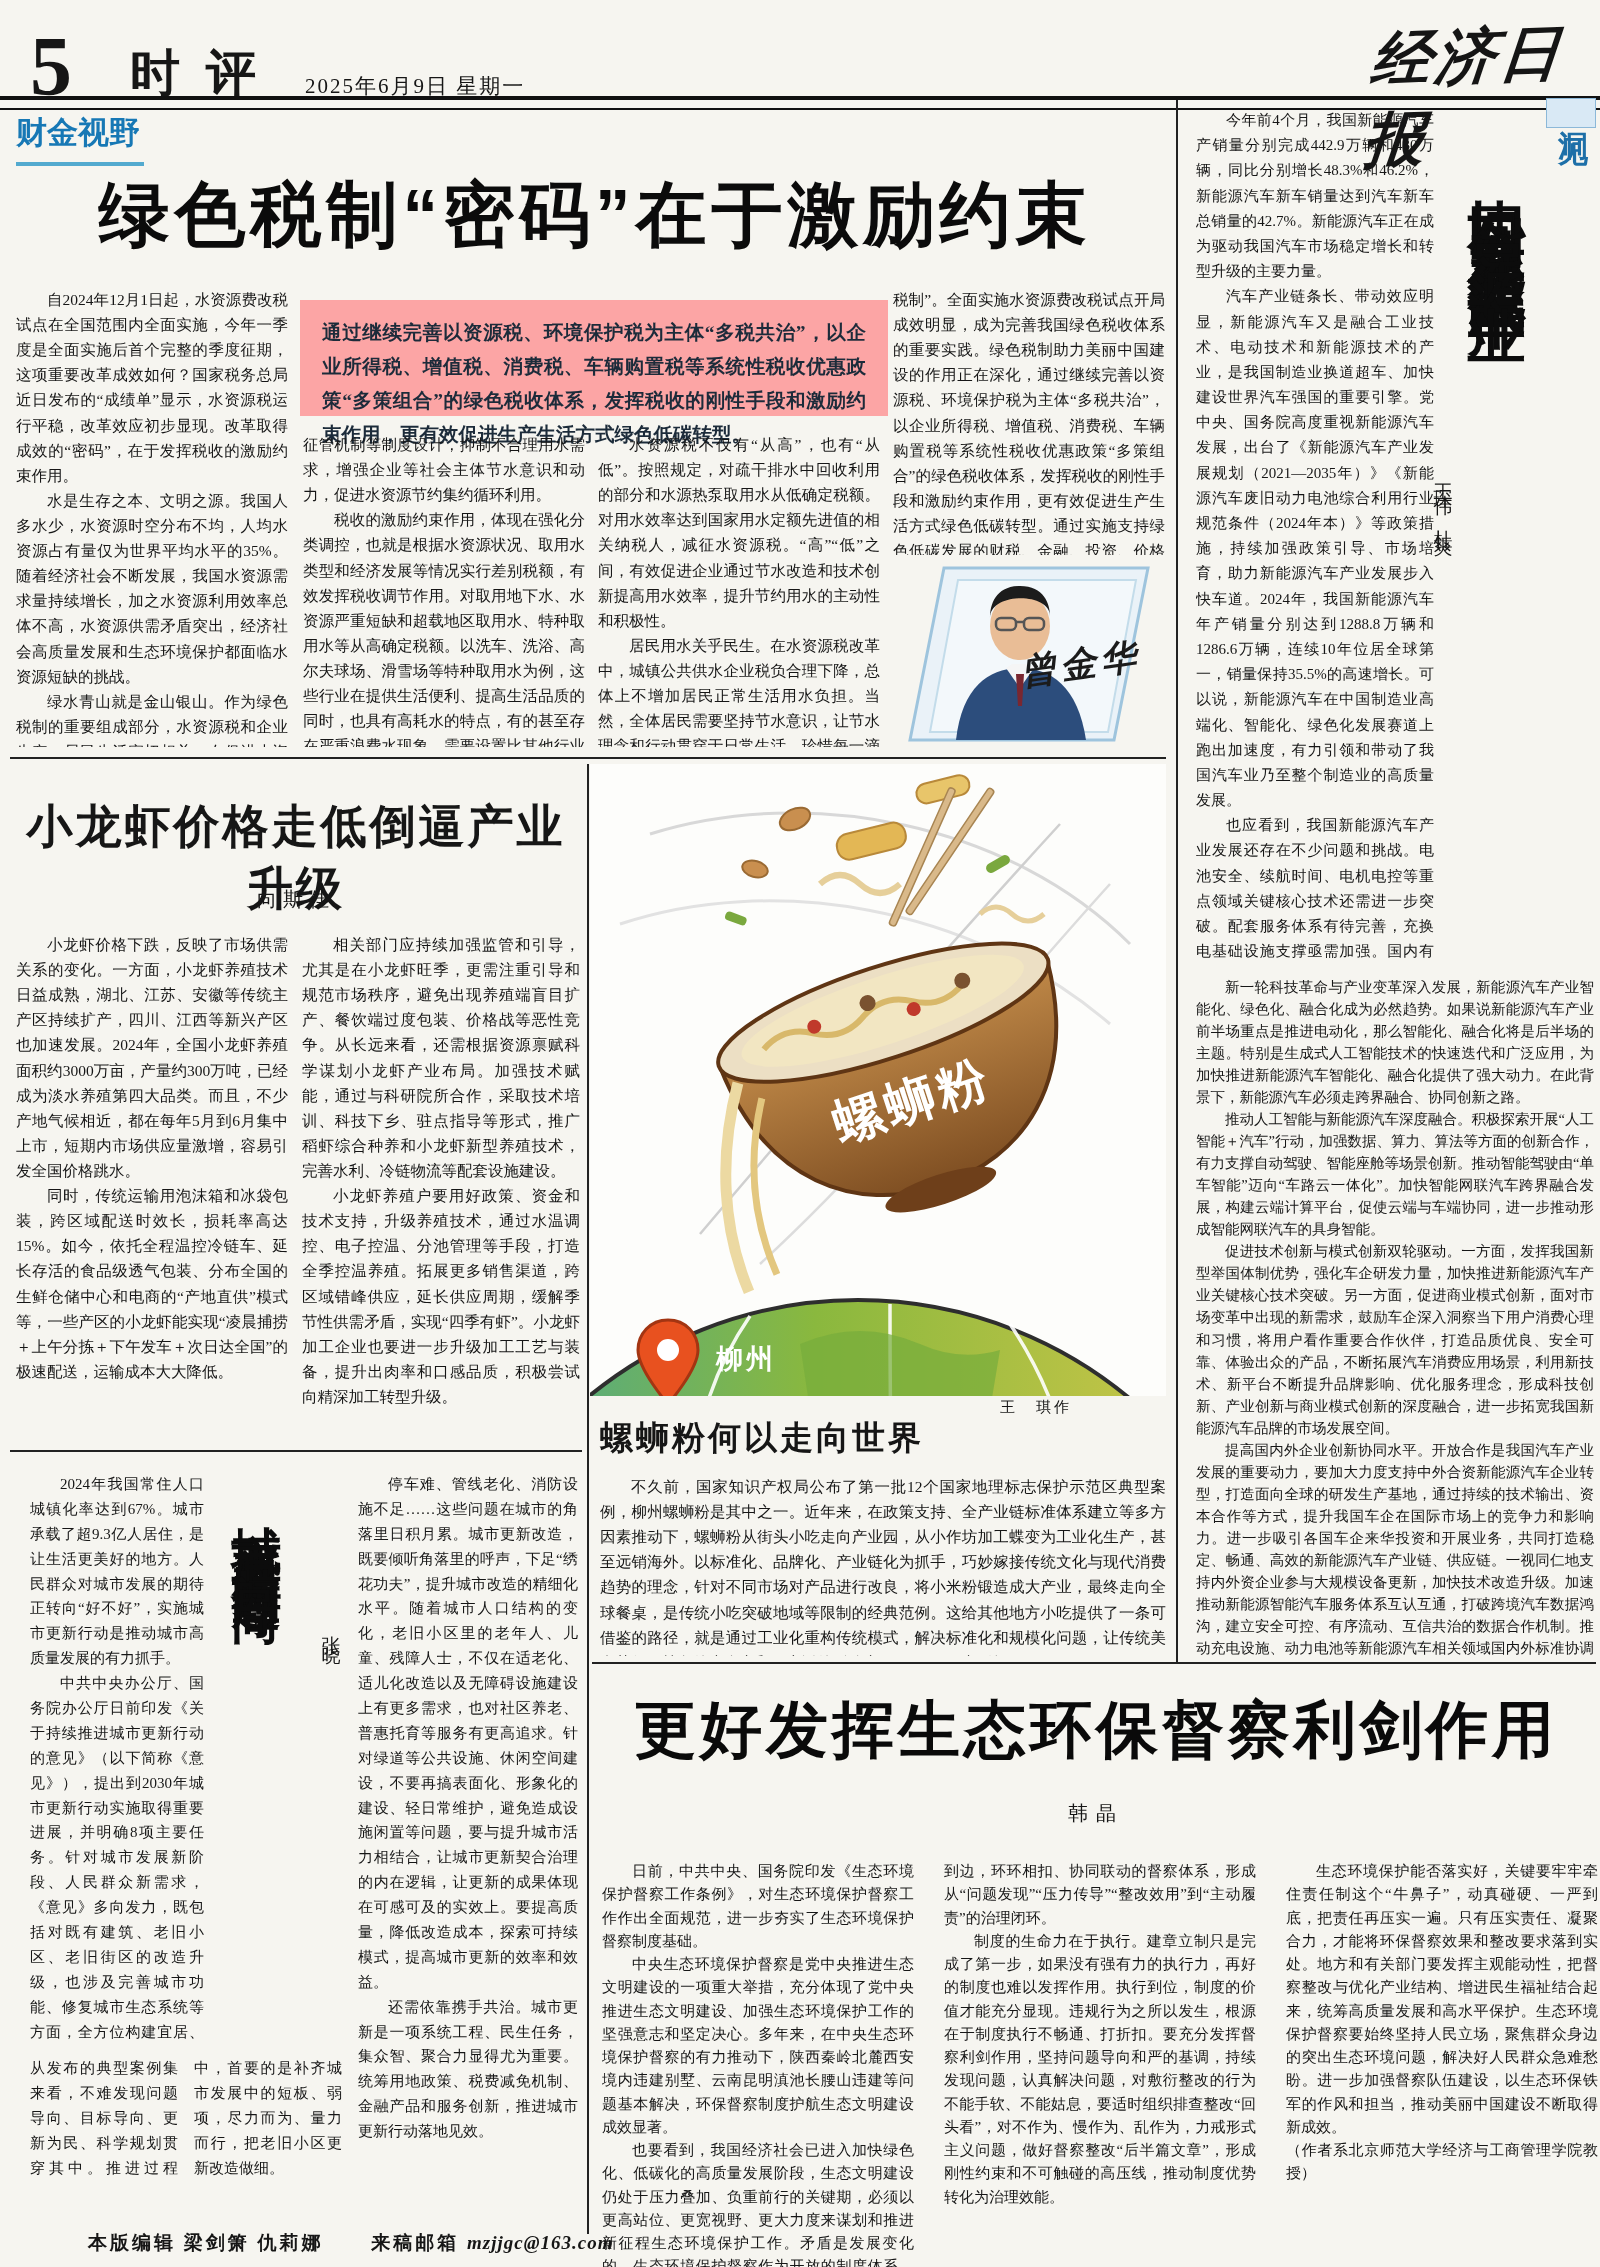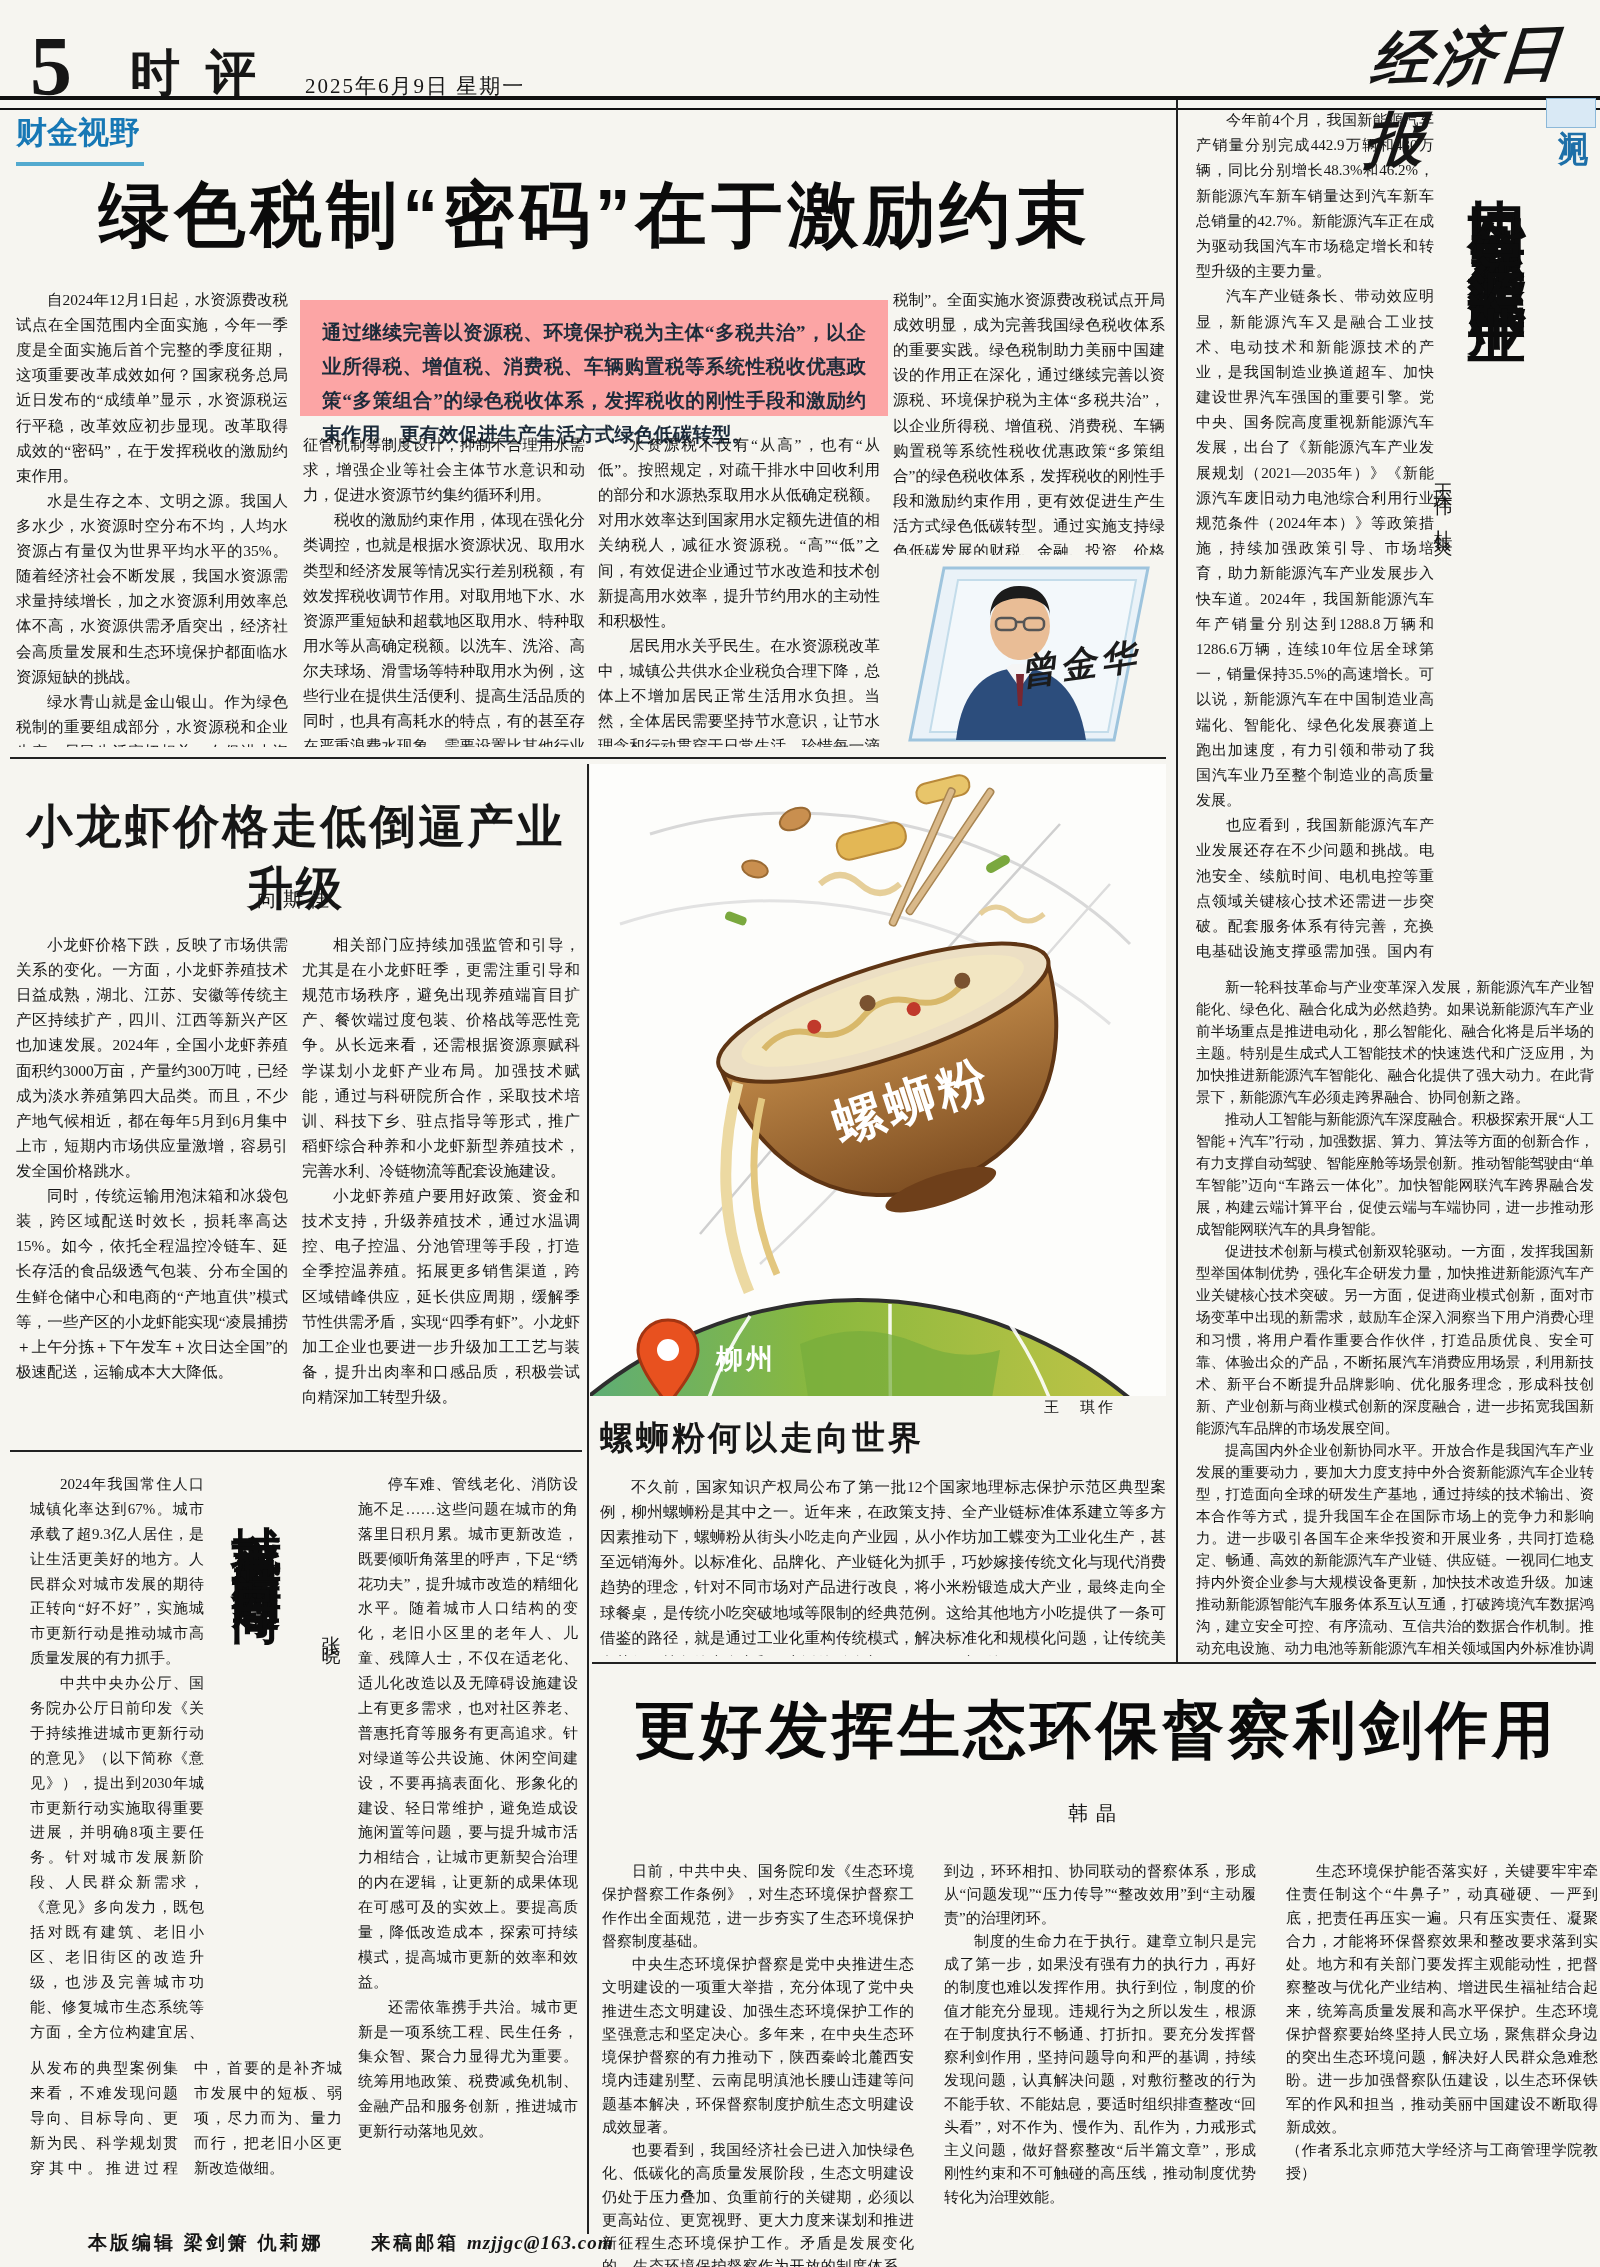--- a/index.html
+++ b/index.html
@@ -41,21 +41,21 @@
   #dj-byline{left:1430px;top:468px;writing-mode:vertical-rl;text-orientation:upright;font-size:19px;letter-spacing:7px;}
   #dj-narrow{left:1196px;top:108px;width:238px;height:860px;font-size:15px;line-height:1.68;}
   #dj-wide{left:1196px;top:976px;width:398px;height:688px;font-size:14.5px;line-height:1.52;}
   
   #xlx-hl{left:10px;top:796px;width:572px;text-align:center;font-size:46px;font-weight:700;letter-spacing:3px;}
   #xlx-byline{left:10px;top:886px;width:572px;text-align:center;font-size:20px;letter-spacing:6px;}
   #xlx-c1{left:16px;top:932px;width:272px;height:508px;}
   #xlx-c2{left:302px;top:932px;width:278px;height:508px;}
   
   #cartoon{left:590px;top:764px;width:576px;height:632px;background:#fdfdfb;}
-  #cartoon-credit{left:1000px;top:1398px;width:160px;text-align:center;font-size:15px;letter-spacing:3px;}
+  #cartoon-credit{left:1000px;top:1398px;width:160px;text-align:left;font-size:15px;letter-spacing:3px;}
   #cartoon-title{left:600px;top:1416px;font-size:33px;font-weight:900;letter-spacing:3px;}
   #cartoon-body{left:600px;top:1474px;width:566px;height:182px;font-size:15.5px;line-height:1.62;}
   
   #cs-c1{left:30px;top:1472px;width:174px;height:574px;font-size:15px;line-height:1.66;}
   #cs-hl{left:224px;top:1486px;height:648px;writing-mode:vertical-rl;text-orientation:upright;
          font-size:50px;font-weight:900;letter-spacing:7px;color:#0c0c0c;}
   #cs-byline{left:318px;top:1620px;writing-mode:vertical-rl;text-orientation:upright;font-size:19px;letter-spacing:10px;}
   #cs-c2{left:358px;top:1472px;width:220px;height:750px;font-size:15px;line-height:1.66;}
   #cs-below{left:30px;top:2056px;width:312px;height:164px;column-count:2;column-gap:16px;font-size:15px;line-height:1.66;}
   

